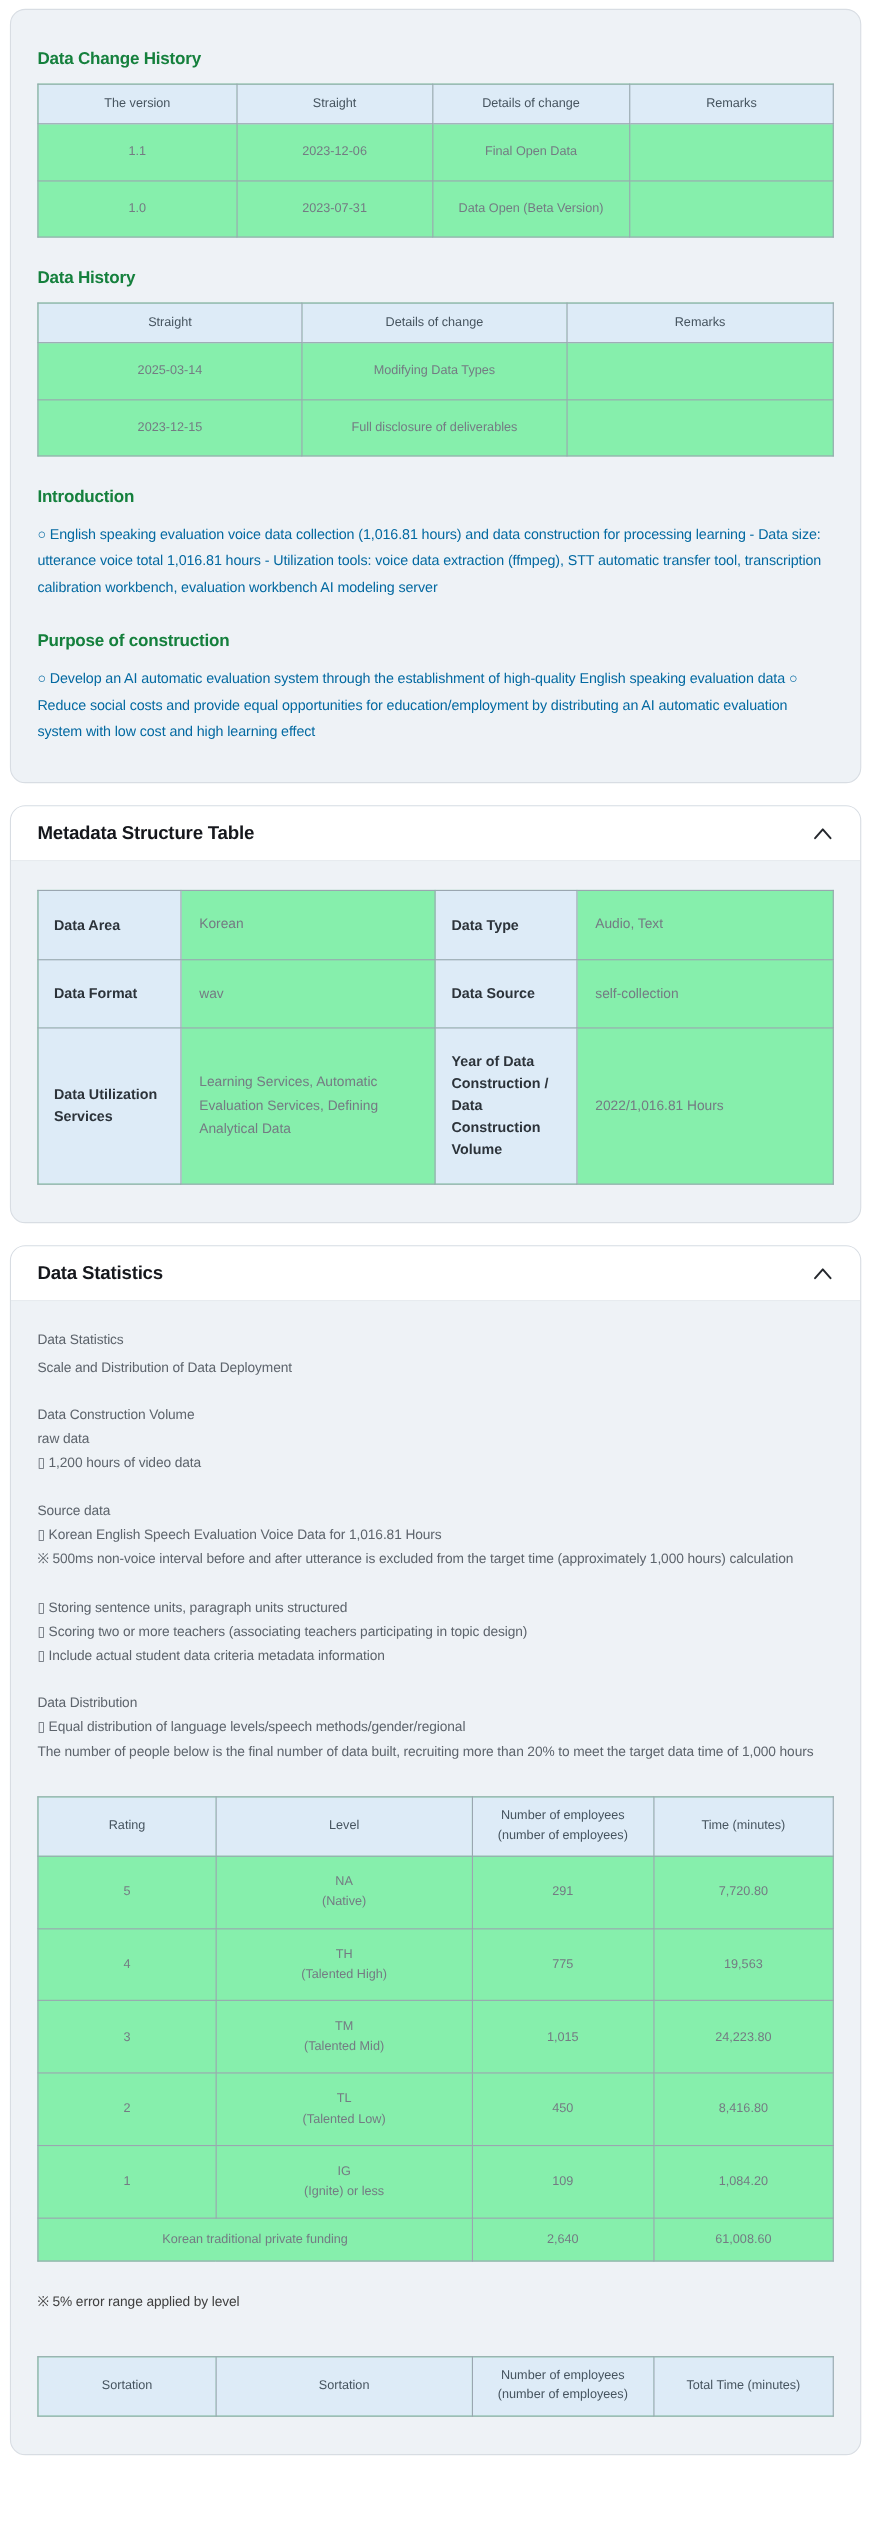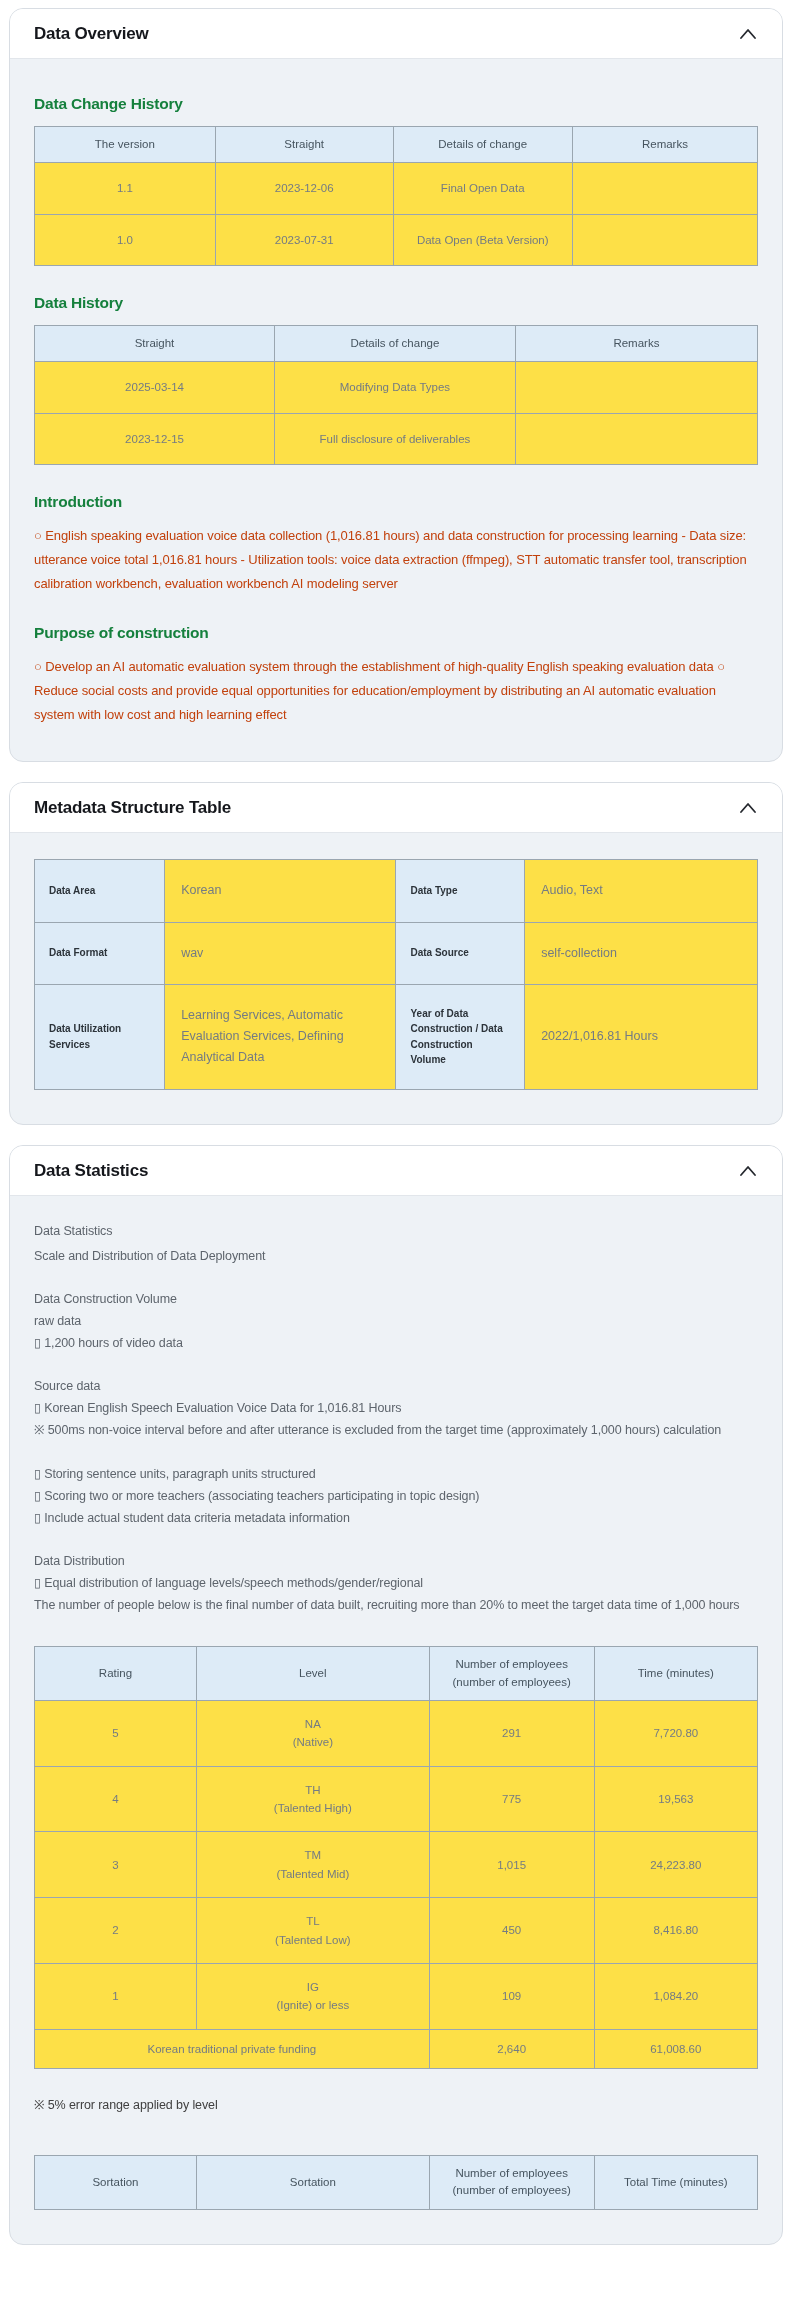--- a/index.html
+++ b/index.html
@@ -25,36 +25,36 @@
     cursor: pointer;
   }
   .card-header h2 {
     font-size: 17px; font-weight: bold; color: #15171c; letter-spacing: -0.2px;
   }
   .chevron { display: flex; align-items: center; }
   .card-body { padding: 26px 24px 34px; }
 
   h3.sub { font-size: 15.5px; font-weight: bold; color: #15803d; margin: 28px 0 13px; letter-spacing: -0.2px; }
   h3.sub.first { margin-top: 10px; }
-  p.par { font-size: 13px; color: #c2410c; line-height: 1.85; letter-spacing: -0.1px; }
-
-  table { width: 100%; border-collapse: collapse; background: #fde047; table-layout: fixed; }
+  p.par { font-size: 13px; color: #0369a1; line-height: 1.85; letter-spacing: -0.1px; }
+
+  table { width: 100%; border-collapse: collapse; background: #86efac; table-layout: fixed; }
   th, td { border: 1px solid var(--table-border, #9aa6b0); text-align: center; vertical-align: middle; }
   thead th {
     background: var(--table-header-bg, #ddebf7);
     color: #46545f; font-weight: normal;
     font-size: 11.5px; padding: 9px 10px; line-height: 1.5;
   }
   td { color: #747b83; font-size: 11.5px; padding: 16px 8px; line-height: 1.6; }
 
   
   #tbl-meta td.meta-label {
     background: var(--table-header-bg, #ddebf7);
     color: #2c333a; font-weight: bold; text-align: left;
-    font-size: 10px; padding: 20px 14px; line-height: 1.55; margin-left: 36px;
+    font-size: 13px; padding: 20px 14px; line-height: 1.55; margin-left: 36px;
   }
   #tbl-meta td.meta-value { text-align: left; padding: 20px 16px; font-size: 12.5px; line-height: 1.7; }
 
   
   .stat-line { font-size: 12.5px; color: #5d646c; line-height: 1.45; letter-spacing: -0.1px; }
   .stat-intro .stat-line + .stat-line { margin-top: 7px; }
   .stat-group { margin-top: 25px; }
   .stat-group .stat-line + .stat-line { margin-top: 4px; }
   .stat-note { font-size: 12.5px; color: #404040; letter-spacing: -0.1px; }
 
@@ -63,28 +63,20 @@
   #tbl-rating tr.total td { padding: 10px 8px; }
   #note-1 { margin-top: 27px; }
   #tbl-breakdown { margin-top: 42px; }
 </style>
 </head>
 <body>
 
 <div class="page">
 
   <section class="card">
-    <header class="card-header">
-      <h2>Data Overview</h2>
-      <span class="chevron">
-        <svg width="20" height="16" viewBox="0 0 20 16">
-            <polyline points="3,12 10,4 17,12" fill="none" stroke="#25282e" stroke-width="1.8" stroke-linecap="round" stroke-linejoin="round"></polyline>
-          </svg>
-      </span>
-    </header>
     <div class="card-body">
       <h3 class="sub first">Data Change History</h3>
       <table id="tbl-change">
           <colgroup>
             <col style="width: 25%;">
             <col style="width: 24.6%;">
             <col style="width: 24.8%;">
             <col style="width: 25.6%;">
           </colgroup>
           <thead>

